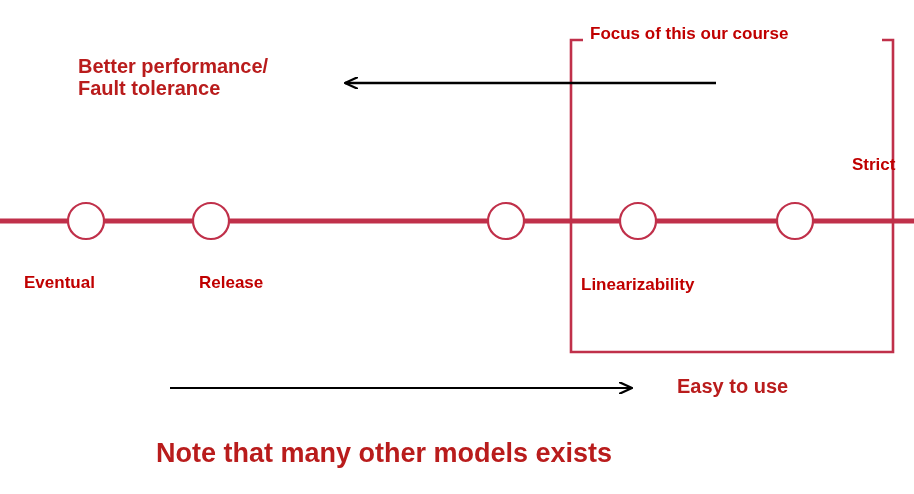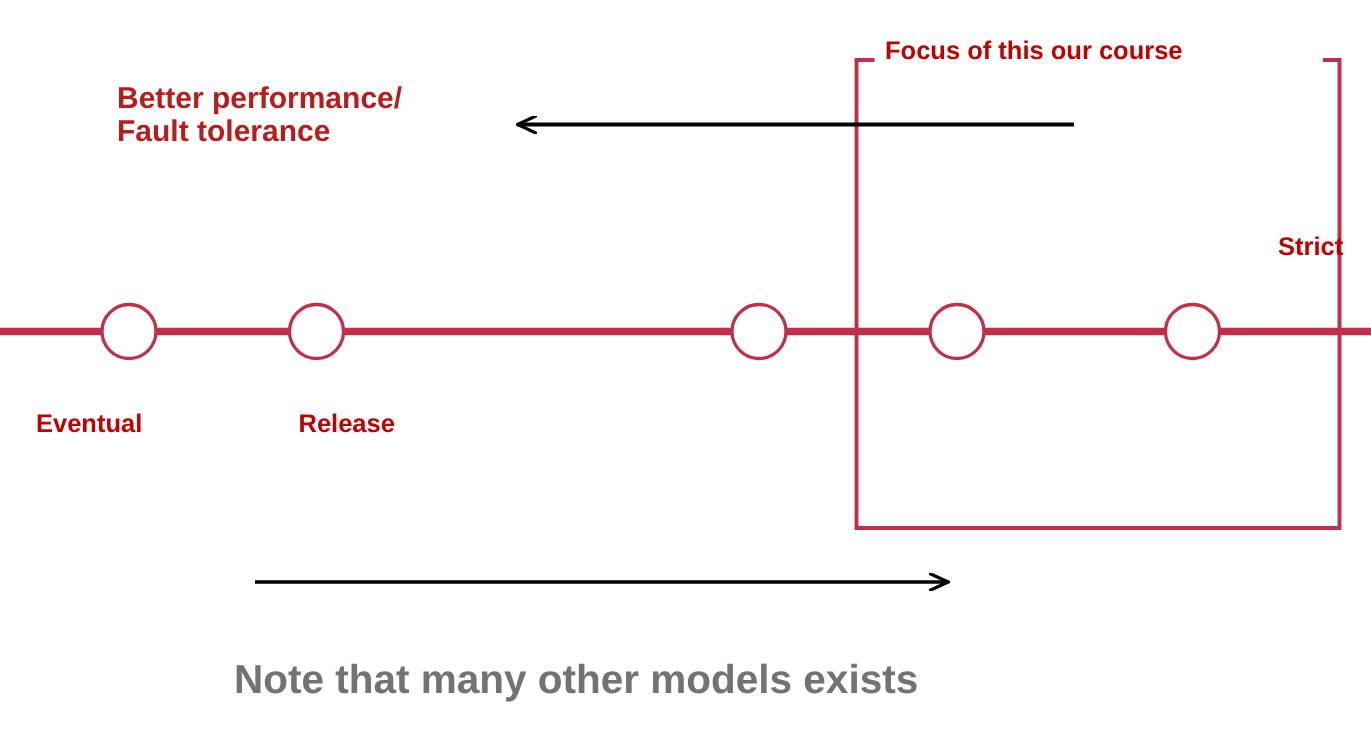--- a/index.html
+++ b/index.html
@@ -32,21 +32,21 @@
   }
   .lbl-red {
     color: #c00000;
     font-size: 17px;
   }
   .lbl-black {
     color: #b91c1c;
     font-size: 20px;
   }
   .note {
-    color: #737373;
+    color: #b91c1c;
     font-size: 27px;
     font-weight: bold;
   }
   #label-better-performance {
     left: 78px;
     top: 55px;
     font-size: 20px;
   }
   #label-focus {
     left: 590px;
@@ -120,17 +120,19 @@
 
   <div class="lbl lbl-red" id="label-focus">Focus of this our course</div>
 
 
   <div class="lbl lbl-red" id="label-strict">Strict</div>
 
   <div class="lbl lbl-red" id="label-eventual">Eventual</div>
 
   <div class="lbl lbl-red" id="label-release">Release</div>
 
+  <div class="lbl lbl-red" id="label-linearizability">Linearizability</div>
 
+  <div class="lbl lbl-black" id="label-easy-to-use">Easy to use</div>
 
   <div class="lbl note" id="label-note">Note that many other models exists</div>
 
 </div>
 
 </body></html>

